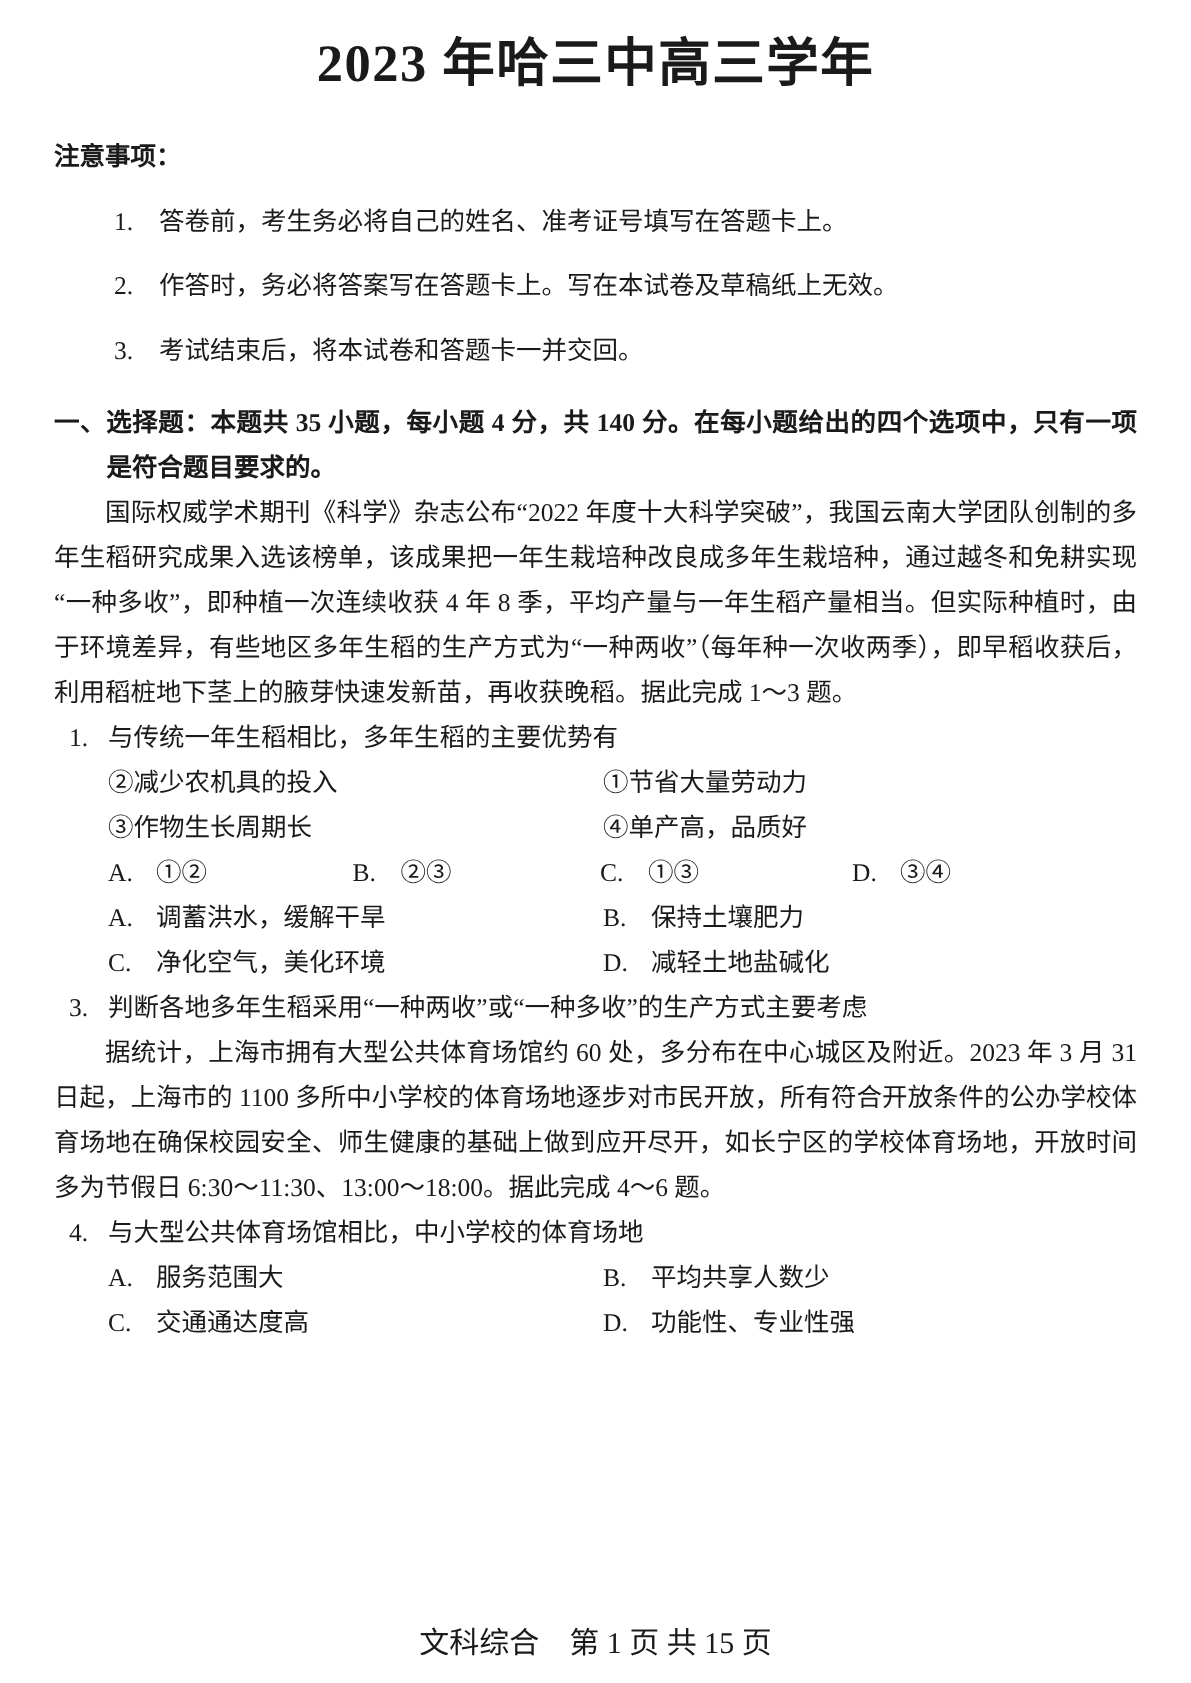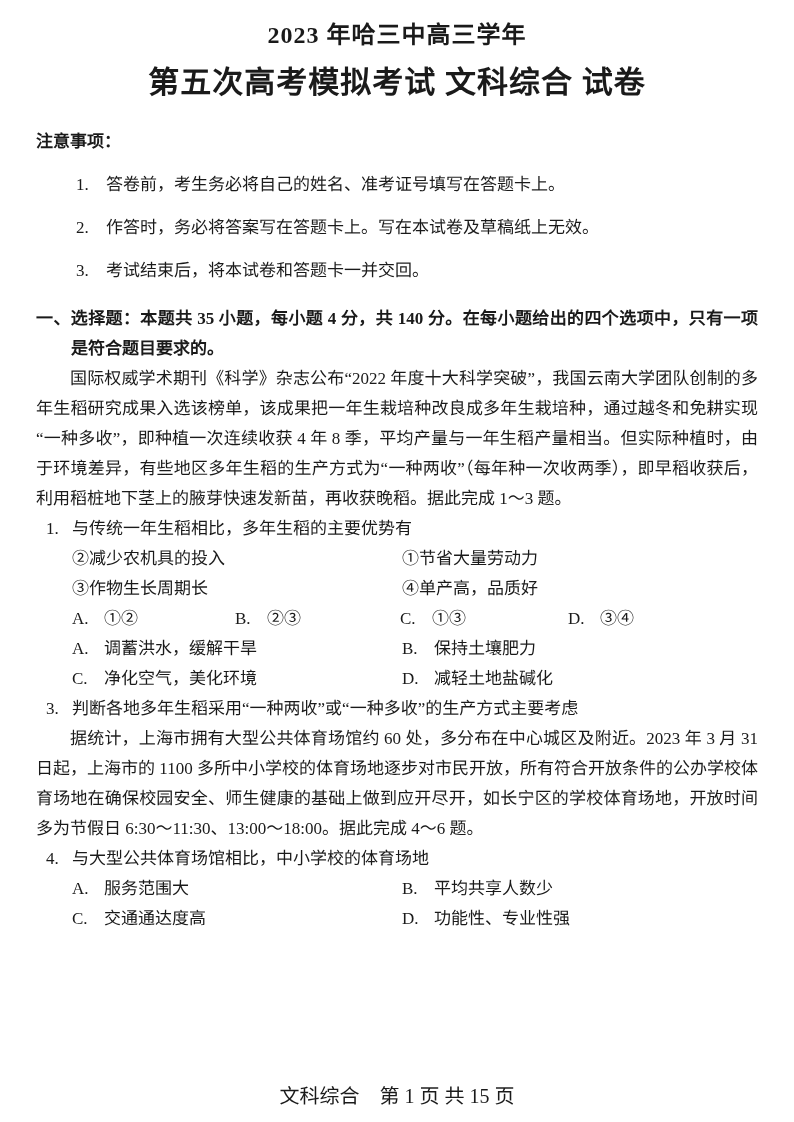--- a/index.html
+++ b/index.html
@@ -11,21 +11,21 @@
     margin: 0 auto;
     background: #ffffff;
     color: #1a1a1a;
     font-family: "Liberation Serif", "DejaVu Serif", serif;
     font-size: 17px;
     padding: 14px 36px 40px 36px;
     overflow: hidden;
   }
   .title1 {
     text-align: center;
-    font-size: 24px;
+    font-size: 35px;
     font-weight: bold;
     letter-spacing: 1px;
     margin-top: 6px;
     line-height: 1.3;
   }
   .title2 {
     text-align: center;
     font-size: 31px;
     font-weight: bold;
     letter-spacing: 1px;
@@ -71,21 +71,20 @@
     font-size: 20px;
     line-height: 1.2;
   }
 </style>
 </head>
 <body>
 
 <div class="page">
 
   <div class="title1">2023 年哈三中高三学年</div>
-  <div class="title2">第五次高考模拟考试 文科综合 试卷</div>
 
   <div class="notice">
     <div class="notice-heading">注意事项：</div>
     <div class="notice-item">
       <span class="notice-num">1.</span><span>答卷前，考生务必将自己的姓名、准考证号填写在答题卡上。</span>
     </div>
     <div class="notice-item">
       <span class="notice-num">2.</span><span>作答时，务必将答案写在答题卡上。写在本试卷及草稿纸上无效。</span>
     </div>
     <div class="notice-item">

